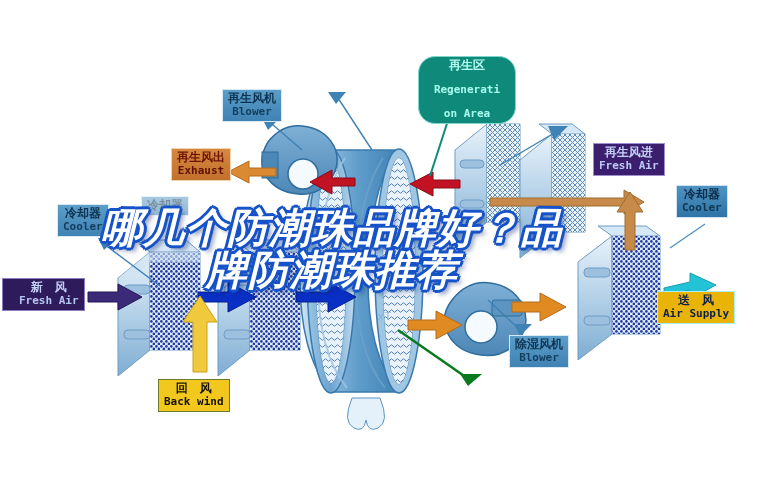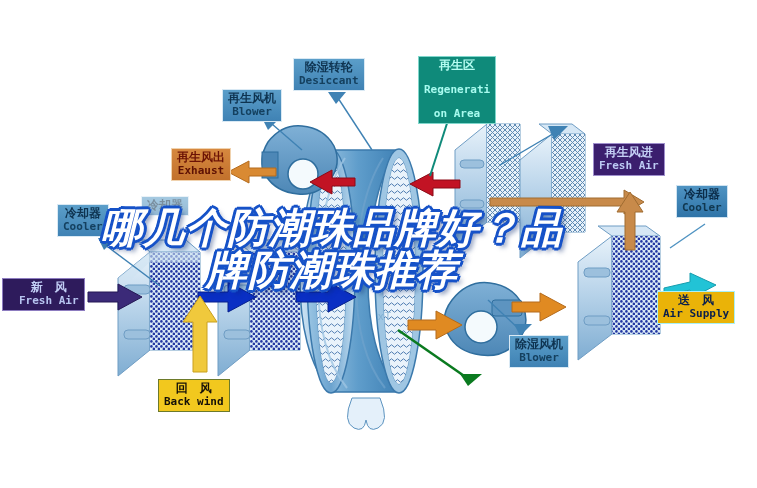--- a/index.html
+++ b/index.html
@@ -343,31 +343,27 @@
       <polygon points="328,92 346,92 336,104" fill="#3f82b4"></polygon>
       <polygon points="262,118 280,118 268,130" fill="#3f82b4"></polygon>
       <polygon points="442,102 462,102 450,116" fill="#0f8a7a"></polygon>
       <polygon points="548,126 568,126 554,140" fill="#3f82b4"></polygon>
       <polygon points="98,238 116,238 104,250" fill="#3f82b4"></polygon>
       <polygon points="514,324 532,324 520,336" fill="#3f82b4"></polygon>
       <polygon points="460,374 482,374 468,386" fill="#0a7a1f"></polygon>
     </g>
   </svg>
 
-  <div class="lbl blue" style="left:293px; top:58px;">
-    <span class="cn">除湿转轮</span>
-    <span class="en">Desiccant</span>
-  </div>
 
   <div class="lbl blue" style="left:222px; top:89px;">
     <span class="cn">再生风机</span>
     <span class="en">Blower</span>
   </div>
 
-  <div class="lbl teal" style="left:418px; top:56px; width:78px;">
+  <div class="lbl teal" style="left:418px; top:56px; width:98px;border-radius:17px;">
     <span class="cn">再生区</span>
     <span class="en">Regenerati</span>
     <span class="en">on Area</span>
   </div>
 
 
   <div class="lbl purple" style="left:593px; top:143px;">
     <span class="cn">再生风进</span>
     <span class="en">Fresh Air</span>
   </div>

